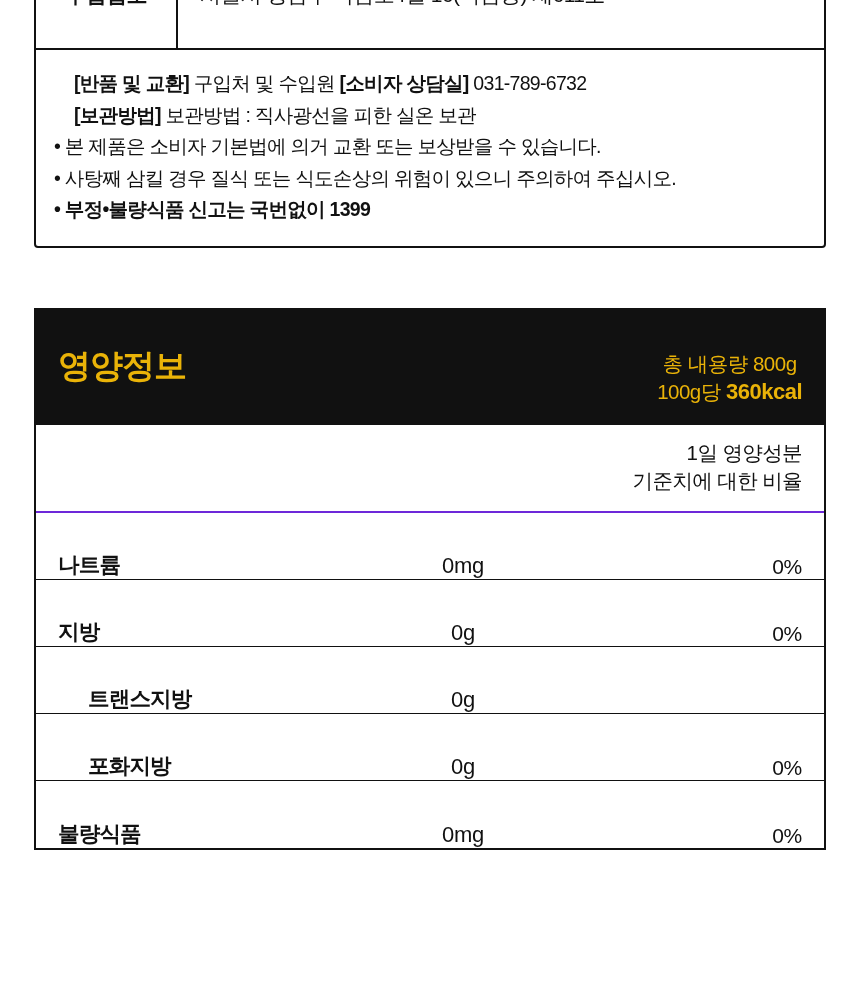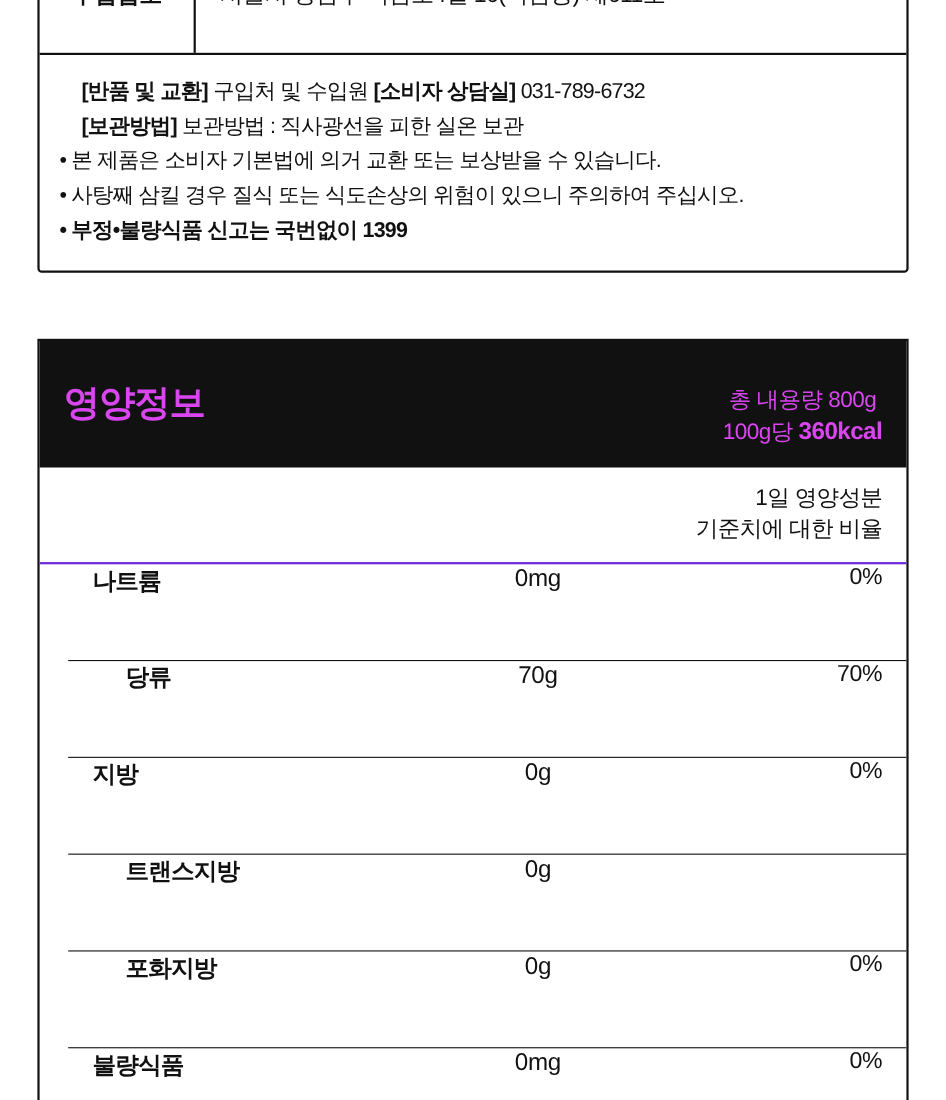--- a/index.html
+++ b/index.html
@@ -69,21 +69,21 @@
   .nutri {
     position: absolute;
     left: 34px;
     top: 308px;
     width: 792px;
     border: 2px solid #111111;
     background: #ffffff;
   }
   .nutri-header {
     background: #111111;
-    color: #d946ef;
+    color: #eab308;
     display: flex;
     align-items: center;
     justify-content: space-between;
     padding: 16px 22px 18px 22px;
     min-height: 94px;
     gap: 12px;
   }
   .nutri-title {
     font-size: 33px;
     font-weight: bold;
@@ -101,25 +101,24 @@
   .dv-head {
     border-bottom: 2px solid #6d28d9;
     padding: 14px 22px 16px 22px;
     text-align: right;
     line-height: 1.36;
   }
   .dv-head div { font-size: 20.5px; letter-spacing: -0.6px; }
 
   .n-row {
     display: flex;
-    align-items: flex-start;
+    align-items: flex-end;
     border-bottom: 1.6px solid #111111;
-    height: 88px;
+    height: 67px;
     padding: 0 22px;
-    margin-left: 26px;
   }
   .n-row:last-child { border-bottom: none; }
   .n-name {
     flex: 0 0 330px;
     font-size: 21.5px;
     font-weight: bold;
     letter-spacing: -0.8px;
   }
   .n-name.indent { padding-left: 30px; }
   .n-amt {
@@ -181,25 +180,20 @@
     <div>기준치에 대한 비율</div>
   </div>
 
   <div id="nutri-rows">
       <div class="n-row">
         <div class="n-name">나트륨</div>
         <div class="n-amt">0mg</div>
         <div class="n-dv">0%</div>
       </div>
       <div class="n-row">
-        <div class="n-name indent">당류</div>
-        <div class="n-amt">70g</div>
-        <div class="n-dv">70%</div>
-      </div>
-      <div class="n-row">
         <div class="n-name">지방</div>
         <div class="n-amt">0g</div>
         <div class="n-dv">0%</div>
       </div>
       <div class="n-row">
         <div class="n-name indent">트랜스지방</div>
         <div class="n-amt">0g</div>
         <div class="n-dv"></div>
       </div>
       <div class="n-row">

